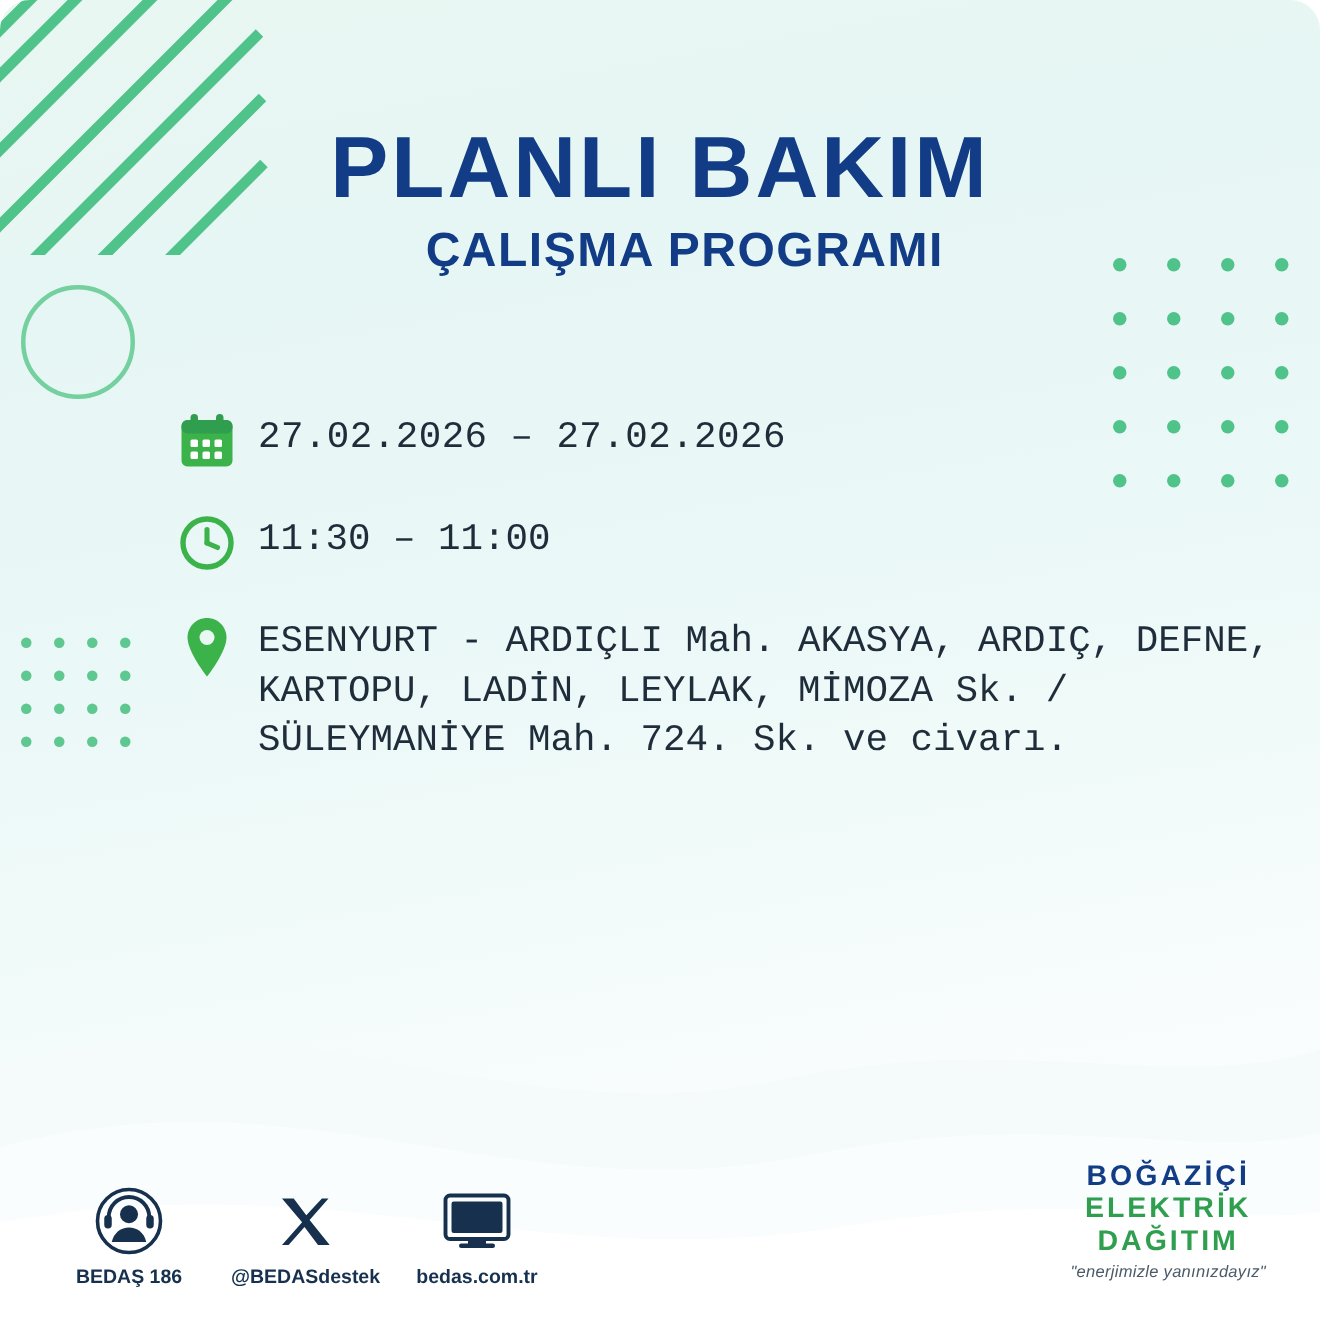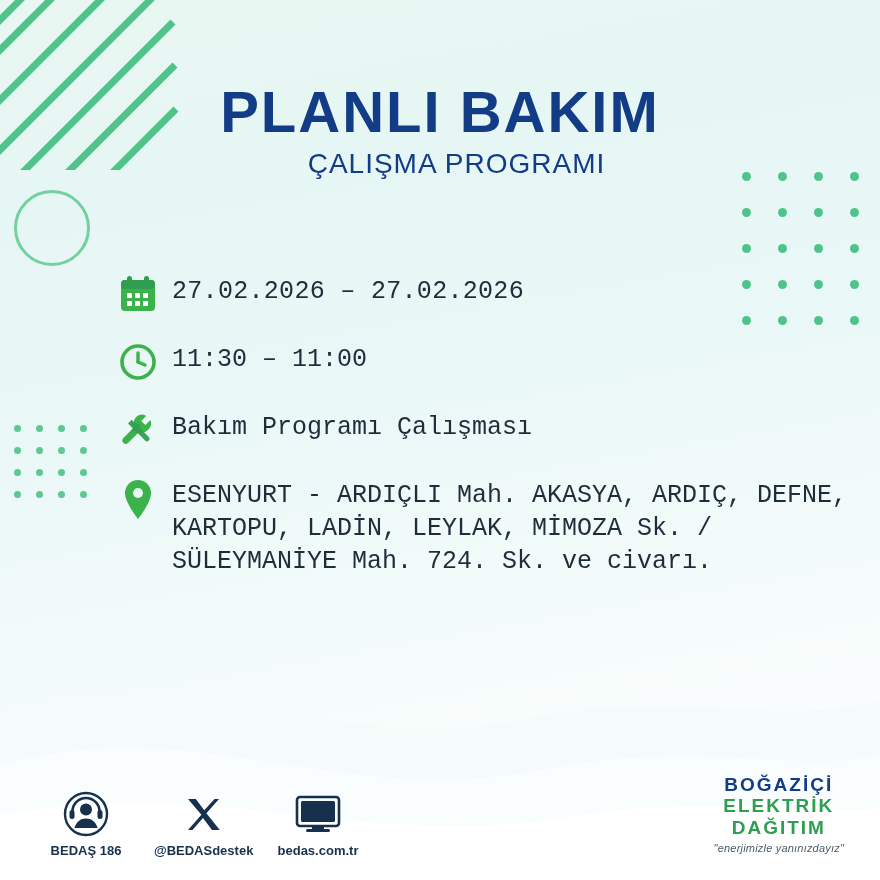--- a/index.html
+++ b/index.html
@@ -13,20 +13,21 @@
     background: #ffffff;
     overflow: hidden;
   }
 
   .poster {
     position: relative;
     width: 880px;
     height: 880px;
     background: linear-gradient(170deg, #e9f7f2 0%, #e6f6f4 20%, #eaf8f7 45%, #f2fbfa 65%, #fbfdfd 85%, #ffffff 100%);
     overflow: hidden;
+    border-radius: 20px;
   }
 
   
   .deco-diag {
     position: absolute;
     top: -10px;
     left: -10px;
     width: 190px;
     height: 180px;
     overflow: hidden;
@@ -83,22 +84,22 @@
   }
   .title-main {
     font-size: 58px;
     font-weight: bold;
     letter-spacing: 2px;
     color: #123c86;
     line-height: 1.05;
   }
   .title-sub {
     margin-top: 6px;
-    font-size: 28px;
-    font-weight: normal;
+    font-size: 32px;
+    font-weight: bold;
     letter-spacing: 1px;
     color: #123c86;
     line-height: 1.1;
     padding-left: 33px;
   }
 
   
   .info {
     position: absolute;
     top: 272px;
@@ -289,29 +290,20 @@
       <div class="ico">
         <svg width="40" height="40" viewBox="0 0 40 40">
           <circle cx="20" cy="20" r="16" fill="none" stroke="#3cb24a" stroke-width="3.6"></circle>
           <line x1="20" y1="20" x2="20" y2="11" stroke="#3cb24a" stroke-width="3.4" stroke-linecap="round"></line>
           <line x1="20" y1="20" x2="27" y2="23" stroke="#3cb24a" stroke-width="3.4" stroke-linecap="round"></line>
         </svg>
       </div>
       <div class="txt">11:30 – 11:00</div>
     </div>
 
-    <div class="row work">
-      <div class="ico">
-        <svg width="40" height="40" viewBox="0 0 40 40">
-          <path d="M24.5 4.5a9 9 0 0 0-8.2 12.6L5.2 28.2a3.4 3.4 0 0 0 4.8 4.8L21.1 21.9a9 9 0 0 0 11.3-11.8l-5 5-4.2-4.2 5-5a9 9 0 0 0-3.7-1.4z" fill="#3cb24a"></path>
-          <path d="M6.5 5.2l6.6 6.6 4.6-1.4-1.2 4.8 13.8 13.8a3.6 3.6 0 0 1-5.1 5.1L11.4 20.3 6.6 21.5 8 16.9 1.4 10.3z" fill="#2f9e4f" opacity="0.95" transform="translate(9,6) scale(0.72)"></path>
-        </svg>
-      </div>
-      <div class="txt">Bakım Programı Çalışması</div>
-    </div>
 
     <div class="row addr">
       <div class="ico">
         <svg width="40" height="44" viewBox="0 0 40 44">
           <path d="M20 2c-7.2 0-13 5.8-13 13 0 9.8 13 26 13 26s13-16.2 13-26c0-7.2-5.8-13-13-13z" fill="#3cb24a"></path>
           <circle cx="20" cy="15" r="5" fill="#eaf8f3"></circle>
         </svg>
       </div>
       <div class="txt">ESENYURT - ARDIÇLI Mah. AKASYA, ARDIÇ, DEFNE, KARTOPU, LADİN, LEYLAK, MİMOZA Sk. / SÜLEYMANİYE Mah. 724. Sk. ve civarı.</div>
     </div>

